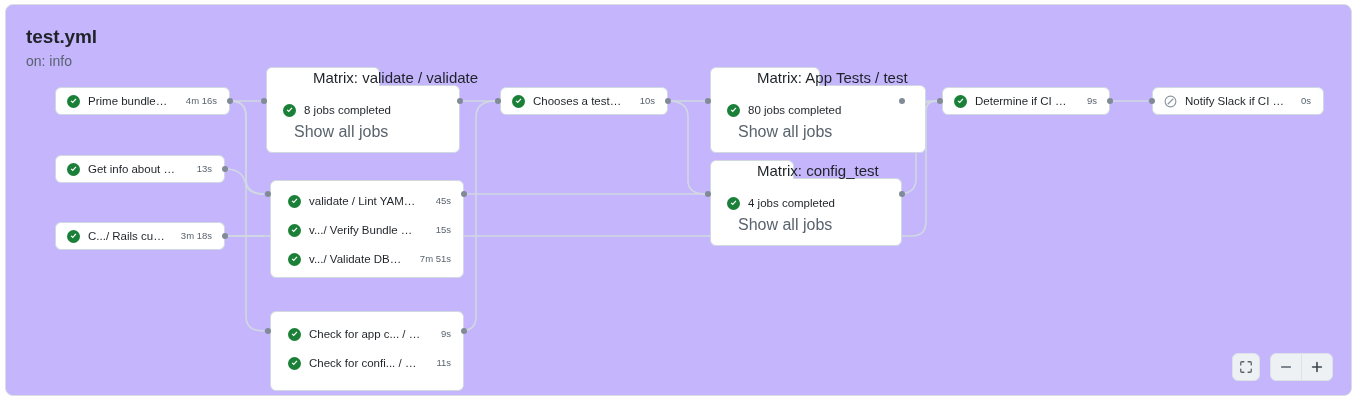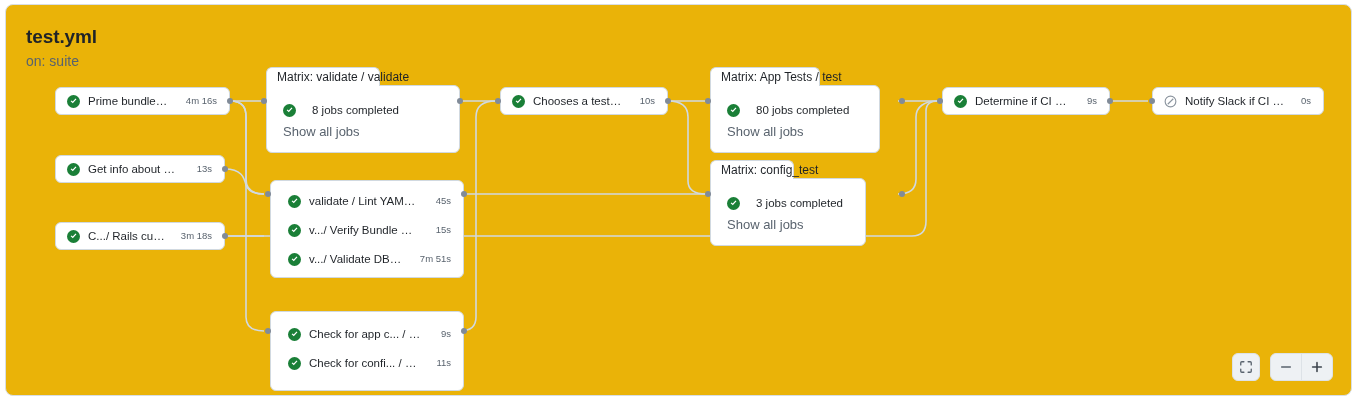--- a/index.html
+++ b/index.html
@@ -17,21 +17,21 @@
     overflow: hidden;
     background: #ffffff;
   }
   .canvas {
     position: absolute;
     left: 5px;
     top: 4px;
     width: 1347px;
     height: 392px;
     box-sizing: border-box;
-    background: #eab308;
+    background: #c4b5fd;
     border: 1px solid #d8dee4;
     border-radius: 8px;
     overflow: hidden;
   }
 
   
   .wf-header {
     position: absolute;
     left: 20px;
     top: 20px;
@@ -120,56 +120,57 @@
     background: #ffffff;
     border: 1px solid #d1d9e0;
     border-bottom: none;
     border-radius: 6px 6px 0 0;
     display: flex;
     align-items: center;
     padding: 0 10px;
     z-index: 2;
   }
   .mx-tab-label {
-    font-size: 12px;
+    font-size: 15px;
     color: #1f2328;
     white-space: nowrap;
     line-height: 13px;
+    margin-left: 36px;
   }
   .mx-body {
     position: absolute;
     left: 0;
     top: 18px;
     right: 0;
     bottom: 0;
     box-sizing: border-box;
     background: #ffffff;
     border: 1px solid #d1d9e0;
     border-radius: 0 6px 6px 6px;
     z-index: 1;
   }
   .mx-row {
     position: absolute;
     left: 16px;
     top: 16px;
     display: flex;
     align-items: center;
-    gap: 16px;
+    gap: 8px;
   }
   .mx-rowlabel {
     font-size: 11.5px;
     color: #1f2328;
     white-space: nowrap;
     line-height: 16px;
   }
   .mx-link {
     position: absolute;
-    left: 16px;
+    left: 27px;
     top: 38px;
-    font-size: 13px;
+    font-size: 16px;
     color: #59636e;
     line-height: 15px;
     cursor: pointer;
   }
 
   
   .card {
     position: absolute;
     box-sizing: border-box;
     background: #ffffff;
@@ -245,21 +246,21 @@
   }
 </style>
 </head>
 <body>
 
 <div id="root">
   <div class="canvas">
 
     <div class="wf-header">
       <div class="wf-title">test.yml</div>
-      <div class="wf-sub">on: suite</div>
+      <div class="wf-sub">on: info</div>
     </div>
 
     <svg class="edges" width="1347" height="392" viewBox="0 0 1347 392">
 
       <path d="M 224 96 C 240 96, 244 96, 258 96"></path>
 
       <path d="M 224 96 C 238 96, 240 104, 240 112 L 240 174 C 240 184, 246 189, 258 189"></path>
 
       <path d="M 224 96 C 238 96, 240 104, 240 112 L 240 312 C 240 322, 246 326, 258 326"></path>
 
@@ -388,49 +389,49 @@
       <svg class="ico" viewBox="0 0 16 16">
         <circle cx="8" cy="8" r="8" fill="#1a7f37"></circle>
         <path d="M11.6 5.2 7.1 10.2 4.5 7.8l1-1.1 1.5 1.4 3.5-3.9z" fill="#ffffff"></path>
       </svg>
       <span class="label">Chooses a test suite base...</span>
       <span class="dur">10s</span>
     </div>
     <div class="handle" style="left:489px; top:93px;"></div>
     <div class="handle" style="left:659px; top:93px;"></div>
 
-    <div class="mx" style="left:704px; top:62px; width:170px; height:86px;">
+    <div class="mx" style="left:704px; top:62px; width:216px; height:86px;">
       <div class="mx-tab" style="width:110px;">
         <span class="mx-tab-label">Matrix: App Tests / test</span>
       </div>
       <div class="mx-body">
         <div class="mx-row">
           <svg class="ico" viewBox="0 0 16 16">
             <circle cx="8" cy="8" r="8" fill="#1a7f37"></circle>
             <path d="M11.6 5.2 7.1 10.2 4.5 7.8l1-1.1 1.5 1.4 3.5-3.9z" fill="#ffffff"></path>
           </svg>
           <span class="mx-rowlabel">80 jobs completed</span>
         </div>
         <div class="mx-link">Show all jobs</div>
       </div>
     </div>
     <div class="handle" style="left:699px; top:93px;"></div>
     <div class="handle" style="left:893px; top:93px;"></div>
 
-    <div class="mx" style="left:704px; top:155px; width:156px; height:86px;">
+    <div class="mx" style="left:704px; top:155px; width:192px; height:86px;">
       <div class="mx-tab" style="width:84px;">
         <span class="mx-tab-label">Matrix: config_test</span>
       </div>
       <div class="mx-body">
         <div class="mx-row">
           <svg class="ico" viewBox="0 0 16 16">
             <circle cx="8" cy="8" r="8" fill="#1a7f37"></circle>
             <path d="M11.6 5.2 7.1 10.2 4.5 7.8l1-1.1 1.5 1.4 3.5-3.9z" fill="#ffffff"></path>
           </svg>
-          <span class="mx-rowlabel">3 jobs completed</span>
+          <span class="mx-rowlabel">4 jobs completed</span>
         </div>
         <div class="mx-link">Show all jobs</div>
       </div>
     </div>
     <div class="handle" style="left:699px; top:186px;"></div>
     <div class="handle" style="left:893px; top:186px;"></div>
 
     <div class="node step" style="left:936px; top:82px; width:168px;">
       <svg class="ico" viewBox="0 0 16 16">
         <circle cx="8" cy="8" r="8" fill="#1a7f37"></circle>

